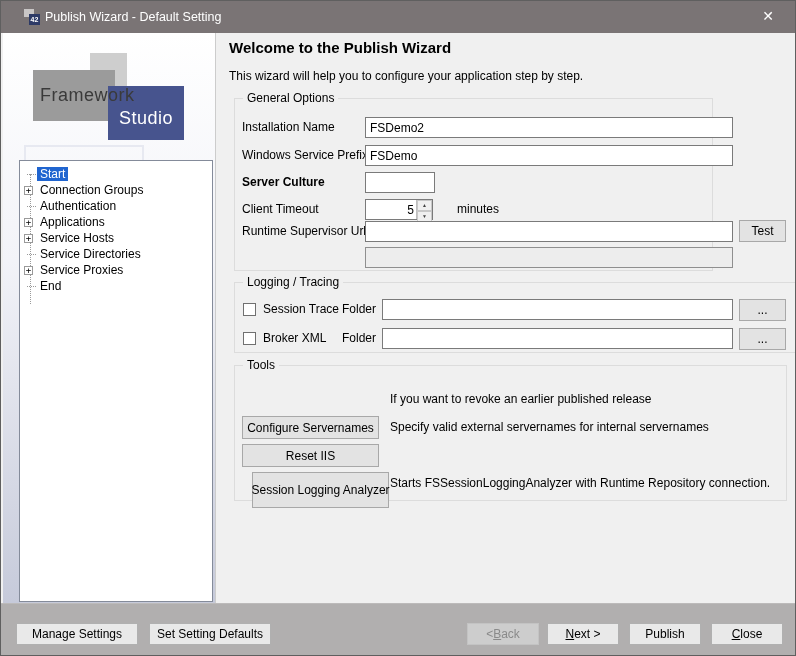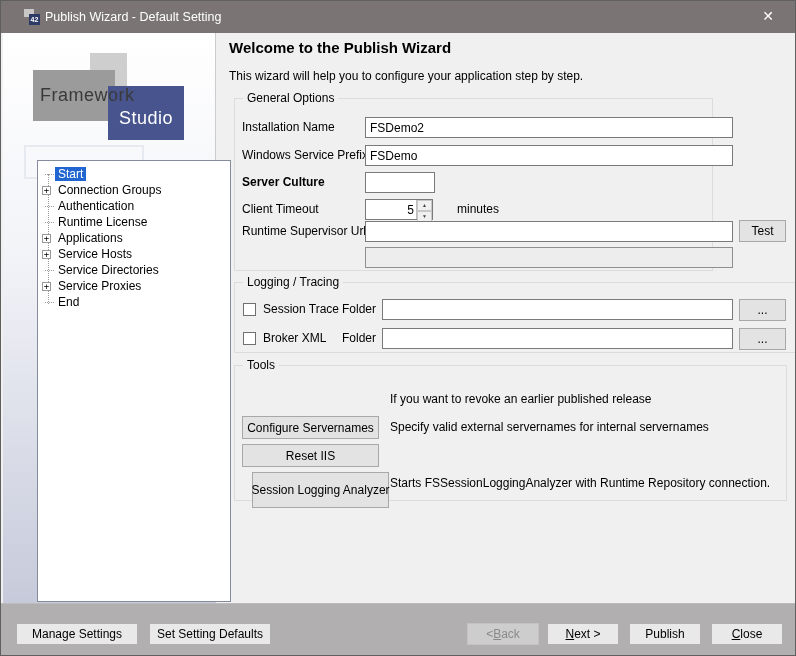--- a/index.html
+++ b/index.html
@@ -28,21 +28,21 @@
   .sq-gray  { position:absolute; left:30px; top:37px; width:82px; height:51px; background:#9b9b9b; }
   .sq-blue  { position:absolute; left:105px; top:53px; width:76px; height:54px; background:#47548e; }
   .sq-outline { position:absolute; left:21px; top:112px; width:120px; height:34px;
                 border:2px solid #e7e9f1; }
   .logo-framework { position:absolute; left:37px; top:52px; font-size:18px; color:#3a3a3a;
                     letter-spacing:0.5px; z-index:2; }
   .logo-studio { position:absolute; left:116px; top:75px; font-size:18px; color:#ffffff;
                  letter-spacing:0.5px; z-index:2; }
 
   .treebox { position:absolute; left:16px; top:127px; width:194px; height:442px;
-             background:#ffffff; border:1px solid #848b9a; z-index:3; padding-top:5px;margin-left:18px; }
+             background:#ffffff; border:1px solid #848b9a; z-index:3; padding-top:5px; }
   .treelist { position:relative; }
   .tree-vline { position:absolute; left:10px; top:8px; height:130px;
                 border-left:1px dotted #9a9a9a; }
   .tree-row { position:relative; height:16px; display:flex; align-items:center; }
   .tw { width:17px; flex:0 0 17px; display:flex; align-items:center; justify-content:center; }
   .dot-stub { width:9px; border-top:1px dotted #9a9a9a; margin-left:5px; }
   .plusbox { width:9px; height:9px; border:1px solid #9a9a9a; background:#fff; color:#000;
              font-size:9px; line-height:7px; text-align:center; font-family:"DejaVu Sans Mono",monospace; }
   .tlabel { padding:0 3px; white-space:nowrap; }
   .tlabel.sel { background:#2065d0; color:#fff; }
@@ -122,26 +122,20 @@
           <span class="tlabel">Connection Groups</span>
         </div>
         <div class="tree-row">
           <span class="tw">
               <span class="dot-stub"></span>
             </span>
           <span class="tlabel">Authentication</span>
         </div>
         <div class="tree-row">
           <span class="tw">
-              <span class="dot-stub"></span>
-            </span>
-          <span class="tlabel">Runtime License</span>
-        </div>
-        <div class="tree-row">
-          <span class="tw">
               <span class="plusbox">+</span>
             </span>
           <span class="tlabel">Applications</span>
         </div>
         <div class="tree-row">
           <span class="tw">
               <span class="plusbox">+</span>
             </span>
           <span class="tlabel">Service Hosts</span>
         </div>

